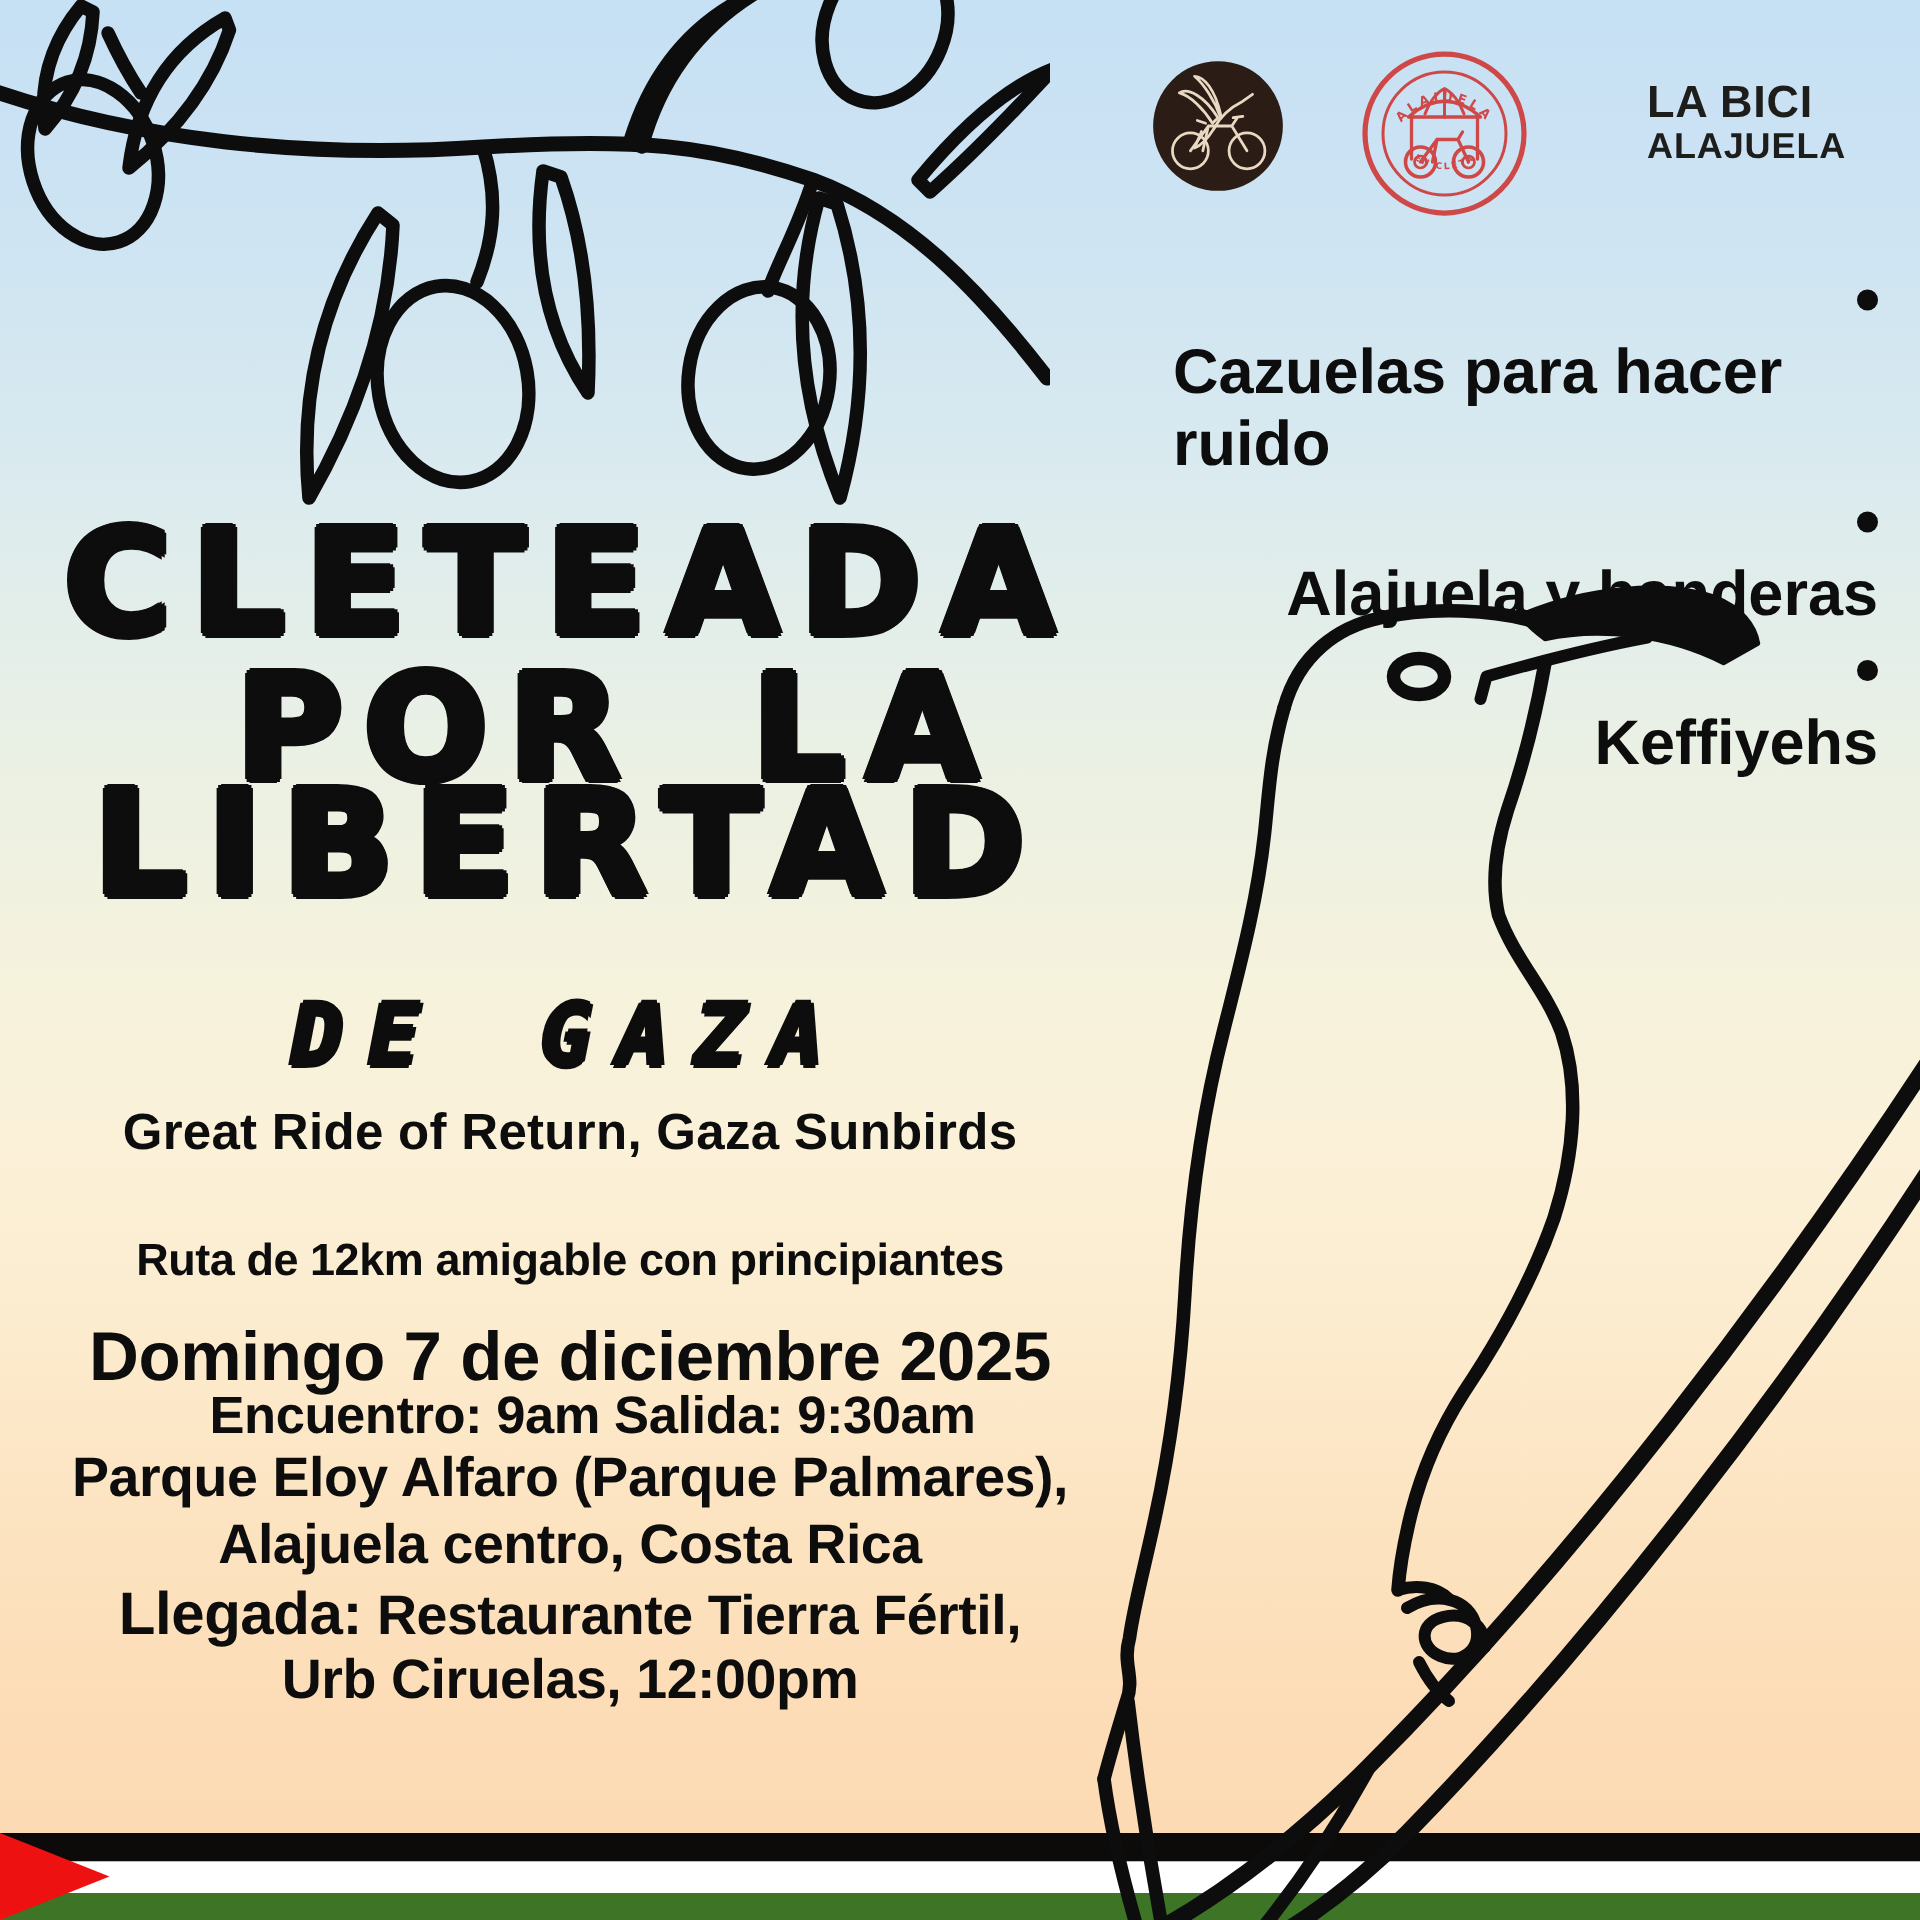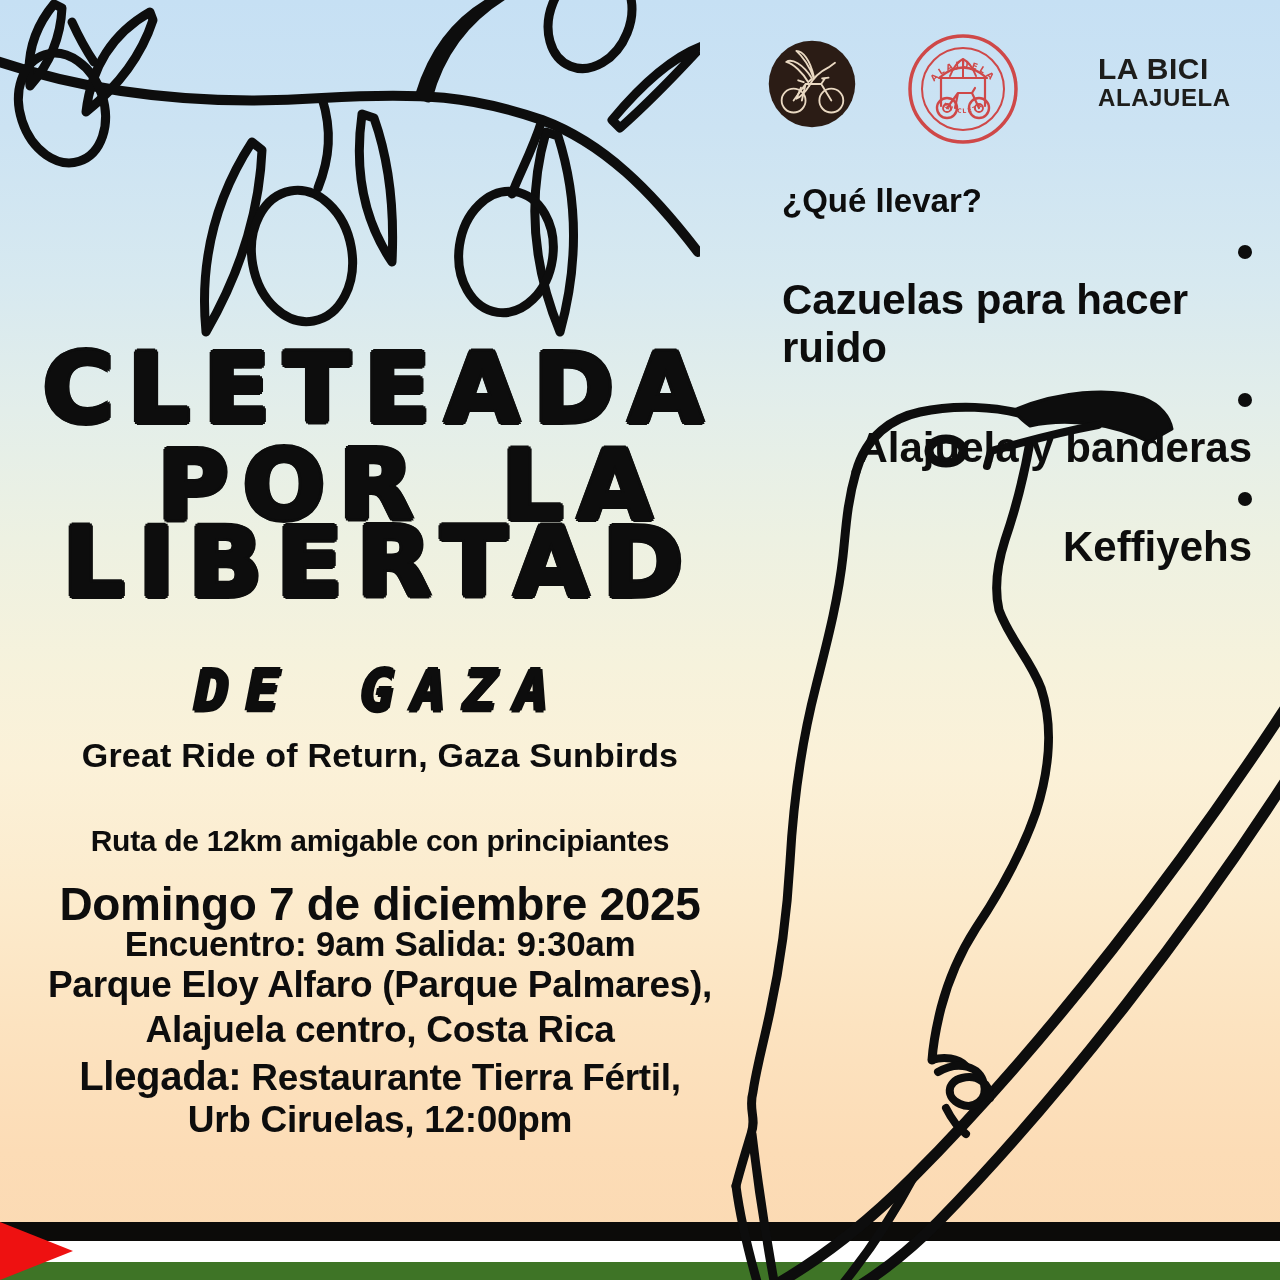--- a/index.html
+++ b/index.html
@@ -52,21 +52,21 @@
     text-shadow:-2px 0 0 #0d0d0d,2px 0 0 #0d0d0d,0 -2px 0 #0d0d0d,0 2px 0 #0d0d0d;
   }
   .t4{top:608px;}
   .t5{top:663px;font-style:italic;}
   .subtitle{top:738px;font-size:34px;font-weight:bold;letter-spacing:0.2px;}
 
   
   .info{font-weight:bold;letter-spacing:-0.3px;}
   .route{top:826px;font-size:30px;}
   .date{top:881px;font-size:46px;}
-  .meet{top:926px;font-size:35px;}
+  .meet{top:926px;font-size:35px;padding-left:15px;}
   .loc1{top:966px;font-size:37px;}
   .loc2{top:1011px;font-size:37px;}
   .arr1{top:1056px;font-size:37px;}
   .arr1 .small-label{font-size:40px;}
   .arr2{top:1101px;font-size:37px;}
 
   
   .flag{left:0;top:1222px;width:1280px;height:58px;z-index:3;}
   .stripe{width:100%;}
   .stripe-black{height:19px;background:#0c0b09;}
@@ -137,21 +137,20 @@
       <textPath href="#arcB" startOffset="50%" text-anchor="middle">EN CLETA</textPath>
     </text>
   </svg>
 
   <div class="abs bici-text">
     <div class="l1">LA BICI</div>
     <div class="l2">ALAJUELA</div>
   </div>
 
   <div class="abs checklist">
-    <div class="check-title">¿Qué llevar?</div>
     <div class="check-item">
       <span class="dot"></span>
       <span>Cazuelas para hacer ruido</span>
     </div>
     <div class="check-item">
       <span class="dot"></span>
       <span>Alajuela y banderas</span>
     </div>
     <div class="check-item">
       <span class="dot"></span>

